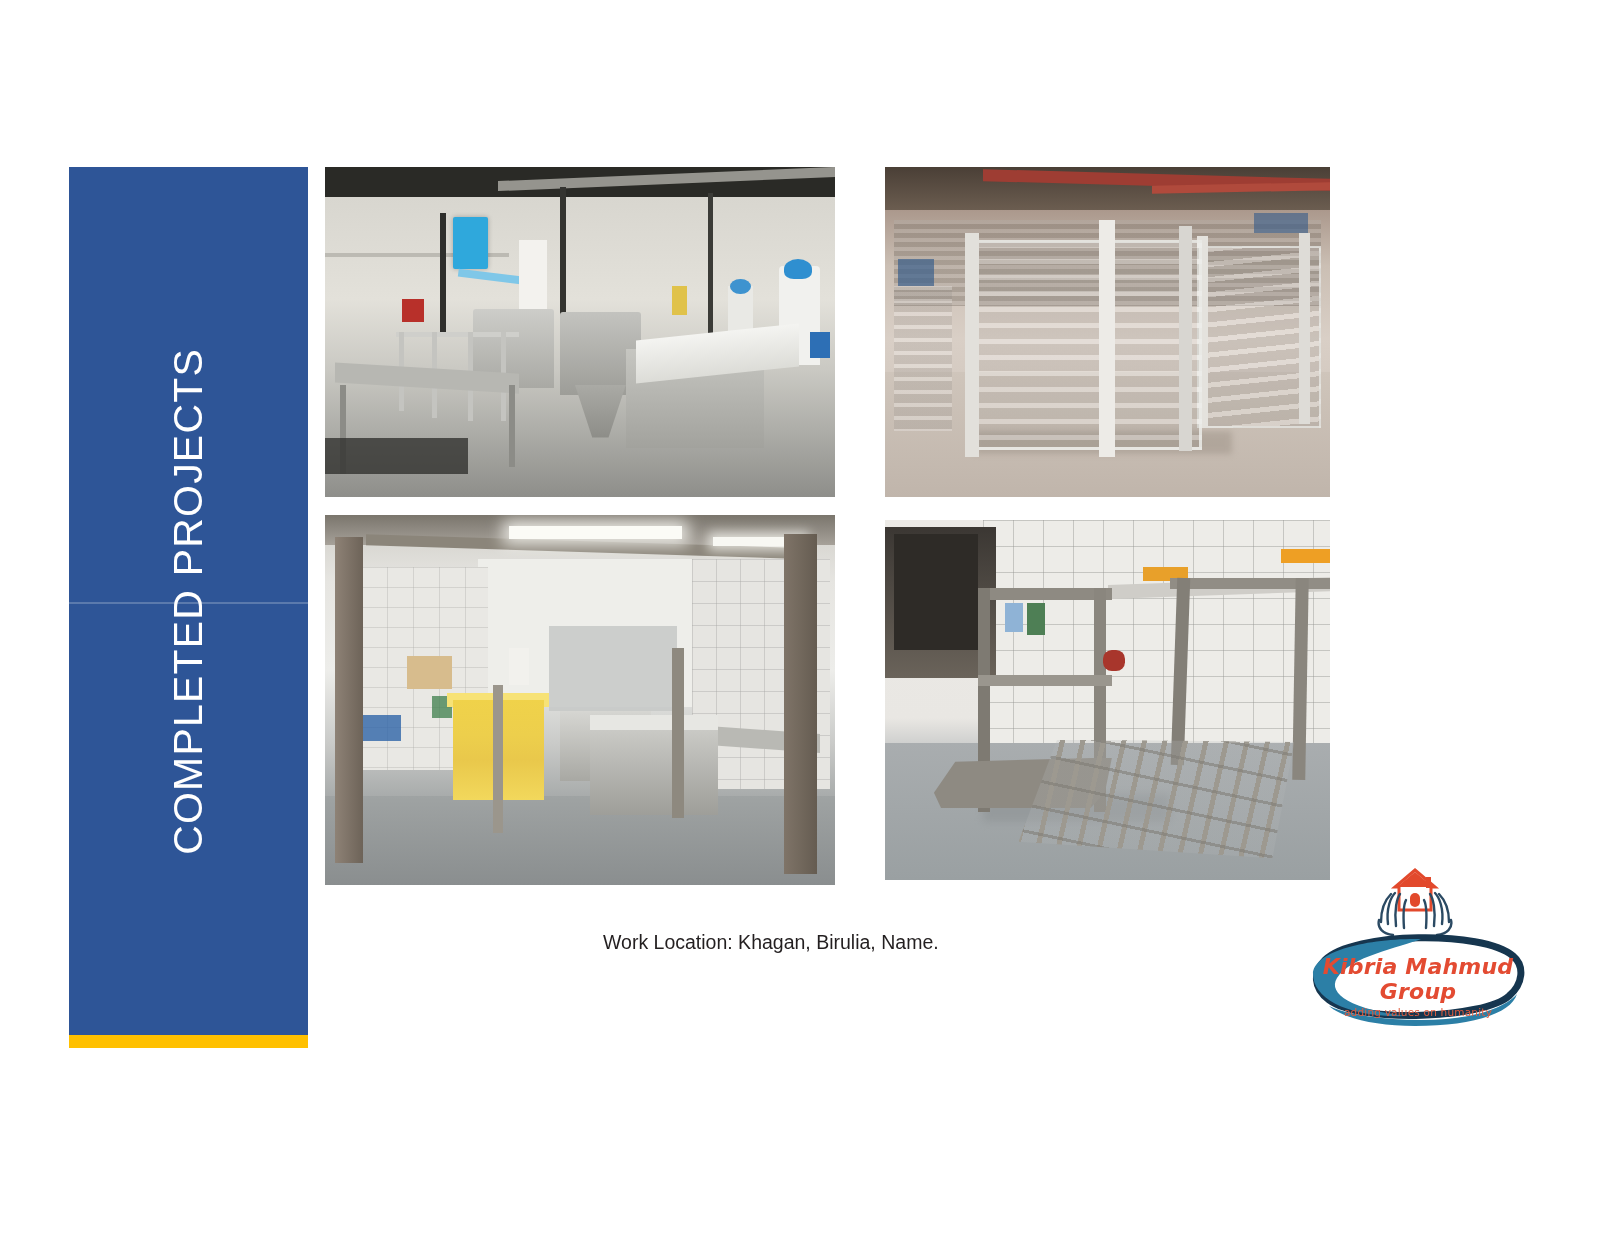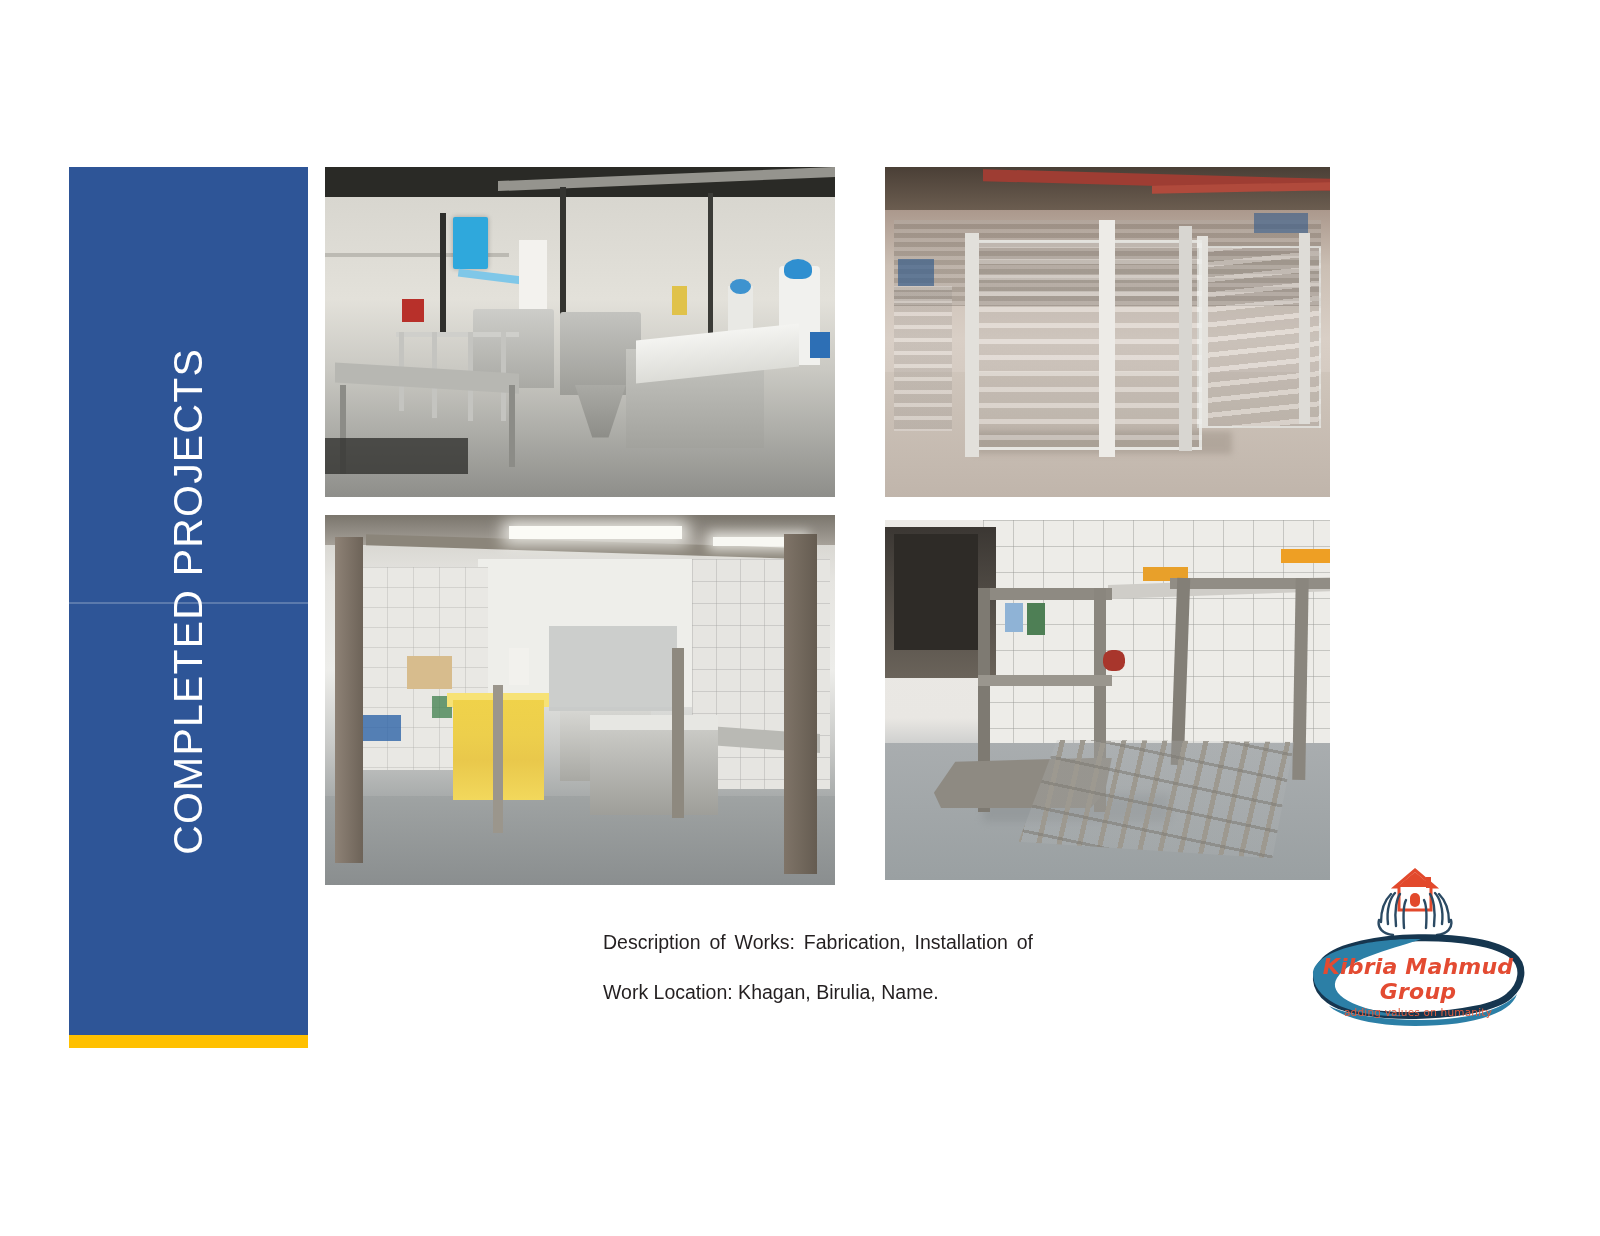--- a/index.html
+++ b/index.html
@@ -397,21 +397,20 @@
       <div class="lay" id="p4-fA-r"></div>
       <div class="lay" id="p4-fA-mid"></div>
       <div class="lay" id="p4-red"></div>
       <div class="lay" id="p4-fA-base"></div>
       <div class="lay" id="p4-lattice"></div>
       <div class="lay" id="p4-lattice2"></div>
     </div>
   </div>
 
   <div id="caption">
-    <span class="cap-line justify">Description of Works: Fabrication, Installation of</span>
     <span class="cap-line">Work Location: Khagan, Birulia, Name.</span>
   </div>
 
   <div id="logo">
     <svg id="logo-mark" viewBox="0 0 84 74">
 
       <path d="M42 8 L62 25 L58 25 L58 48 L26 48 L26 25 L22 25 Z" fill="none" stroke="#e2492c" stroke-width="3"></path>
       <path d="M42 10 L60 25 L24 25 Z" fill="#e2492c"></path>
       <rect x="53" y="15" width="5" height="11" fill="#e2492c"></rect>
       <rect x="37" y="31" width="10" height="14" rx="5" fill="#e2492c"></rect>

